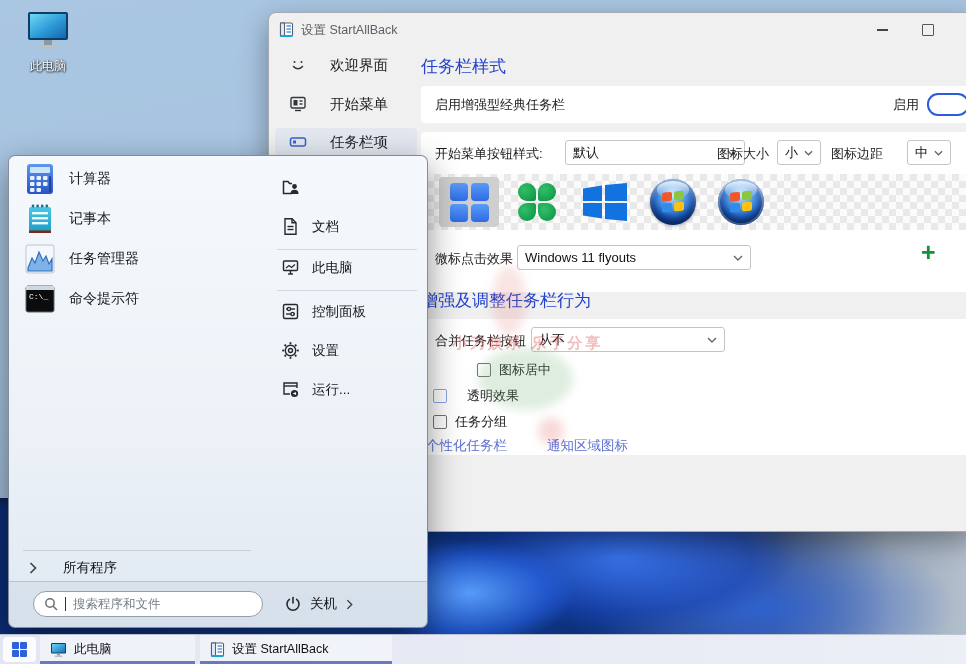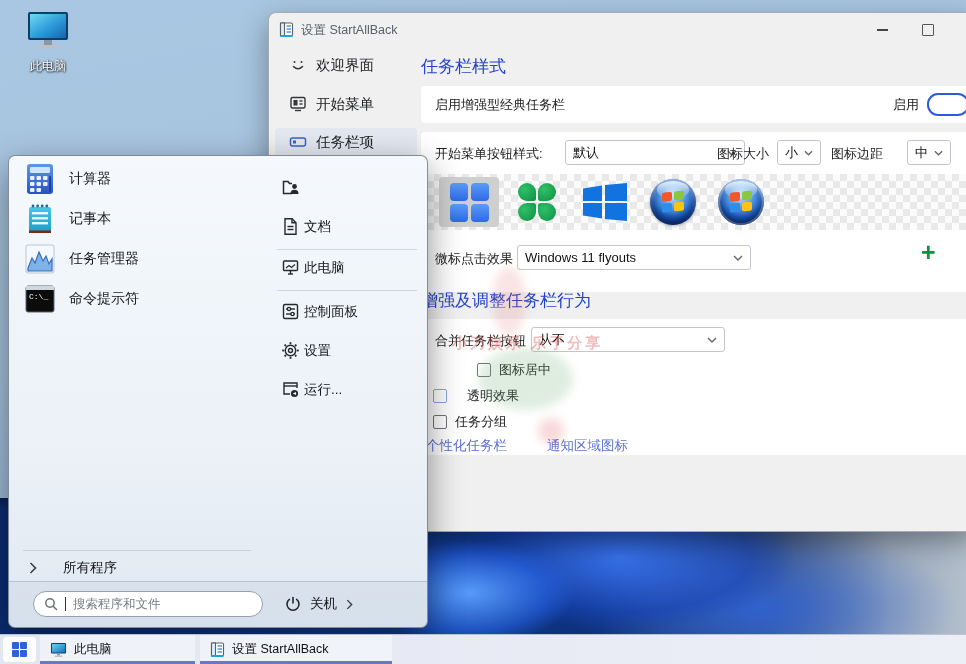--- a/index.html
+++ b/index.html
@@ -25,21 +25,21 @@
   
   .win{position:absolute;left:268px;top:12px;width:706px;height:518px;background:#f0f0f0;
     border:1px solid #a4abb4;border-radius:8px;box-shadow:0 10px 28px rgba(0,0,0,.35);}
   .titlebar{position:absolute;left:0;top:0;right:0;height:34px;display:flex;align-items:center;padding-left:10px;}
   .titlebar .t{margin-left:7px;font-size:12.5px;color:#5c6168;}
   .cap-btn{position:absolute;top:0;width:34px;height:34px;display:flex;align-items:center;justify-content:center;}
   .cap-btn.min{left:596px;} .cap-btn.max{left:642px;}
   .glyph-min{width:11px;height:1.5px;background:#444;}
   .glyph-max{width:10px;height:10px;border:1.2px solid #555;border-radius:1px;}
 
-  .side-item{position:absolute;left:6px;width:142px;height:28px;display:flex;align-items:center;gap:9px;
+  .side-item{position:absolute;left:6px;width:142px;height:28px;display:flex;align-items:center;gap:23px;
     padding-left:14px;box-sizing:border-box;font-size:14.5px;color:#1d1f22;border-radius:4px;}
   .side-item.sel{background:#e2e7f0;}
 
   .heading{position:absolute;color:#2443cc;font-size:17px;}
   .panel{position:absolute;left:152px;width:552px;background:#fff;border-radius:4px;}
   .rowlabel{font-size:13px;color:#1c1c1c;}
   .combo{display:flex;align-items:center;justify-content:space-between;box-sizing:border-box;
     background:#fff;border:1px solid #c2c6cc;border-radius:3px;height:25px;padding:0 7px;font-size:13px;color:#111;}
   .chev svg{display:block;}
 
@@ -87,21 +87,21 @@
   .wm-b1{left:62px;top:-2px;width:34px;height:70px;background:rgba(225,90,90,.16);}
   .wm-b2{left:48px;top:80px;width:95px;height:62px;background:rgba(110,175,115,.22);}
   .wm-b3{left:108px;top:150px;width:26px;height:26px;background:rgba(225,80,80,.22);}
 
   
   .menu{position:absolute;left:8px;top:155px;width:420px;height:473px;box-sizing:border-box;
     background:linear-gradient(180deg,#f5f9fd 0%,#ecf1f7 62%,#dfe8f2 100%);
     border:1px solid rgba(110,122,138,.85);border-radius:7px;box-shadow:0 12px 34px rgba(0,0,0,.45);}
   .m-item{position:absolute;display:flex;align-items:center;gap:12px;font-size:14px;color:#15171a;}
   .m-item .big{width:34px;height:34px;flex:0 0 auto;}
-  .p-item{position:absolute;display:flex;align-items:center;gap:4px;font-size:13.5px;color:#15171a;}
+  .p-item{position:absolute;display:flex;align-items:center;gap:12px;font-size:13.5px;color:#15171a;}
   .m-sep{position:absolute;left:268px;width:140px;height:1px;background:#d3d8de;}
   .allprog-sep{position:absolute;left:14px;top:394px;width:228px;height:1px;background:#c9d0d8;}
   .allprog{position:absolute;left:20px;top:401px;display:flex;align-items:center;gap:26px;font-size:13.5px;color:#15171a;height:22px;}
   .m-bottom{position:absolute;left:0;right:0;bottom:0;height:45px;border-top:1px solid rgba(160,170,185,.55);
     background:rgba(203,214,229,.45);border-radius:0 0 6px 6px;}
   .searchbox{position:absolute;left:24px;top:9px;width:230px;height:26px;box-sizing:border-box;background:#fff;
     border:1px solid #95a0ac;border-radius:13px;display:flex;align-items:center;padding:0 10px;gap:7px;}
   .searchbox .caret{width:1px;height:14px;background:#333;}
   .searchbox .ph{font-size:12.5px;color:#787f87;}
   .shutdown{position:absolute;left:276px;top:9px;height:26px;display:flex;align-items:center;gap:9px;font-size:13.5px;color:#15171a;}

